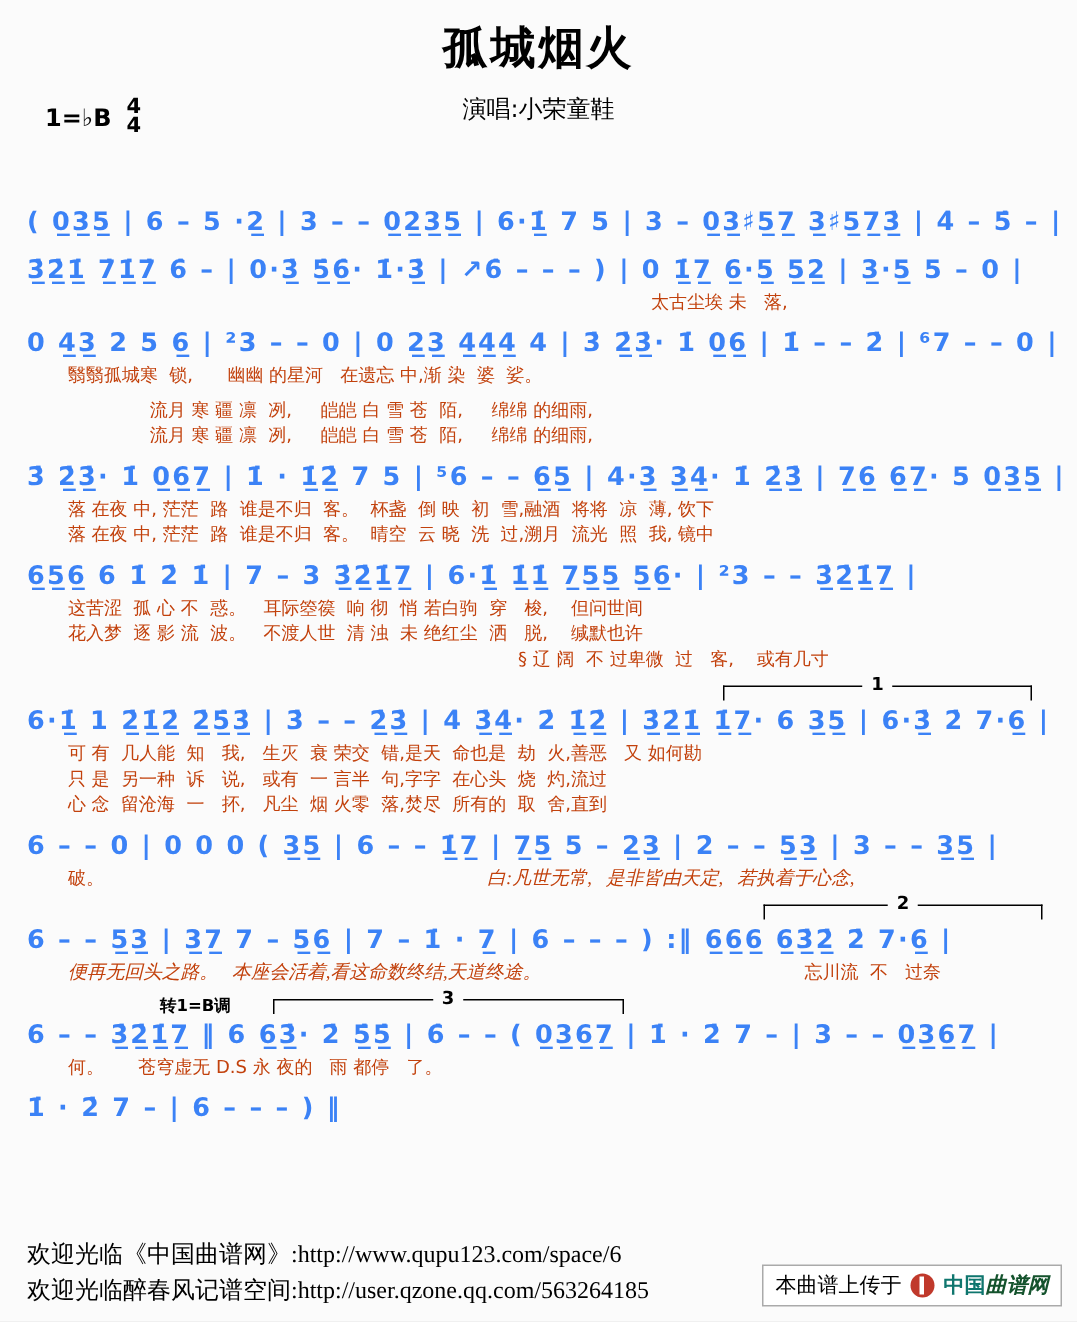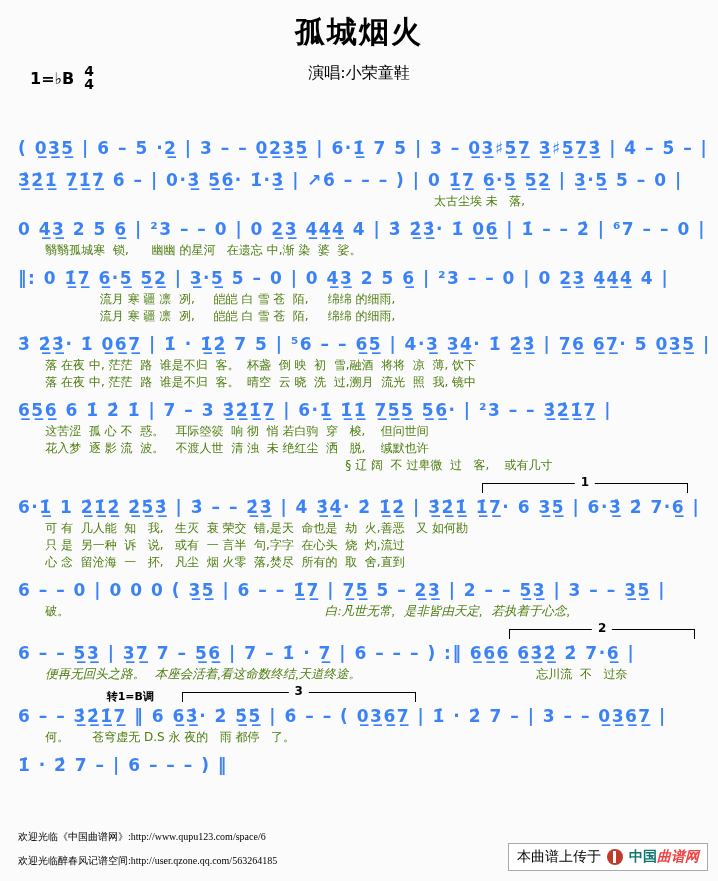--- a/index.html
+++ b/index.html
@@ -16,48 +16,48 @@
   .performer{ position:absolute; left:0; right:0; top:6px; text-align:center; font-size:16px;}
   .credits{ position:absolute; left:530px; top:2px; font-size:15px; line-height:26px;}
   
   .score{ padding:0 18px;}
   .system{ position:relative; margin-bottom:6px;}
   .notes{
     font-weight:bold; font-size:17px; line-height:26px; letter-spacing:1.5px;
     white-space:pre; color:#3b82f6;
   }
   .lyric-row{ position:relative; height:17px;}
-  .lyric{ position:absolute; top:0; font-size:12px; white-space:pre; color:#4d7c0f;}
+  .lyric{ position:absolute; top:0; font-size:12px; white-space:pre; color:#c2410c;}
   .spoken{ font-family:"Liberation Serif","DejaVu Serif",serif; font-style:italic; font-size:12.5px;}
   .overlay-row{ position:relative; height:14px;}
   .volta{
     position:absolute; top:3px; height:9px;
     border-top:1.5px solid #000; border-left:1.5px solid #000; border-right:1.5px solid #000;
   }
   .volta-label{
     position:absolute; left:50%; top:-9px; transform:translateX(-50%);
     background:#fbfbfb; padding:0 6px; font-size:12px; font-weight:bold;
   }
   .overlay-text{ position:absolute; top:0; font-size:11px; font-weight:bold;}
   
   .footer{ position:absolute; left:0; right:0; bottom:8px; padding:0 18px;}
-  .footer-links{ font-size:10px; line-height:24px; font-family:"Liberation Serif","DejaVu Serif",serif;}
+  .footer-links{ font-size:16px; line-height:24px; font-family:"Liberation Serif","DejaVu Serif",serif;}
   .badge{
     position:absolute; right:10px; bottom:2px;
     border:1px solid #aaa; background:#fff; padding:4px 8px;
     display:flex; align-items:center; gap:6px; font-size:14px;
   }
   .logo-icon{
     width:16px; height:16px; border-radius:50%; background:#c0392b; position:relative; flex:0 0 auto;
   }
   .logo-icon::after{
     content:""; position:absolute; left:6px; top:2px; width:3px; height:12px; background:#fff;
   }
   .brand-primary{ color:#0f766e; font-weight:bold; margin-top:15px;}
-  .brand-secondary{ color:#ef4444; font-weight:bold; font-style:italic;}
+  .brand-secondary{ color:#14532d; font-weight:bold; font-style:italic;}
 </style>
 </head>
 <body>
 
 <div class="page">
 
   <div class="title">孤城烟火</div>
 
   <div class="meta">
     <div class="keysig">
@@ -80,21 +80,20 @@
           <span class="lyric" style="left: 61%;">太古尘埃 未   落,</span>
         </div>
       </div>
       <div class="system">
         <div class="notes">0 4̲3̲ 2 5 6̲ | ²3 – – 0 | 0 2̲3̲ 4̲4̲4̲ 4 | 3̇ 2̲̇3̲̇· 1̇ 0̲6̲ | 1̇ – – 2̇ | ⁶7 – – 0 |</div>
         <div class="lyric-row">
           <span class="lyric" style="left: 4%;">翳翳孤城寒  锁,      幽幽 的星河   在遗忘 中,渐 染  婆  娑。</span>
         </div>
       </div>
       <div class="system">
-        <div class="notes">‖: 0 1̲̇7̲ 6̲·5̲ 5̲2̲ | 3̲·5̲ 5 – 0 | 0 4̲3̲ 2 5 6̲ | ²3 – – 0 | 0 2̲3̲ 4̲4̲4̲ 4 |</div>
         <div class="lyric-row">
           <span class="lyric" style="left: 12%;">流月 寒 疆 凛  冽,     皑皑 白 雪 苍  陌,     绵绵 的细雨,</span>
         </div>
         <div class="lyric-row">
           <span class="lyric" style="left: 12%;">流月 寒 疆 凛  冽,     皑皑 白 雪 苍  陌,     绵绵 的细雨,</span>
         </div>
       </div>
       <div class="system">
         <div class="notes">3̇ 2̲̇3̲̇· 1̇ 0̲6̲7̲ | 1̇ · 1̲̇2̲̇ 7 5 | ⁵6 – – 6̲5̲ | 4·3̲ 3̲4̲· 1̇ 2̲̇3̲̇ | 7̲6̲ 6̲7̲· 5 0̲3̲5̲ |</div>
         <div class="lyric-row">

